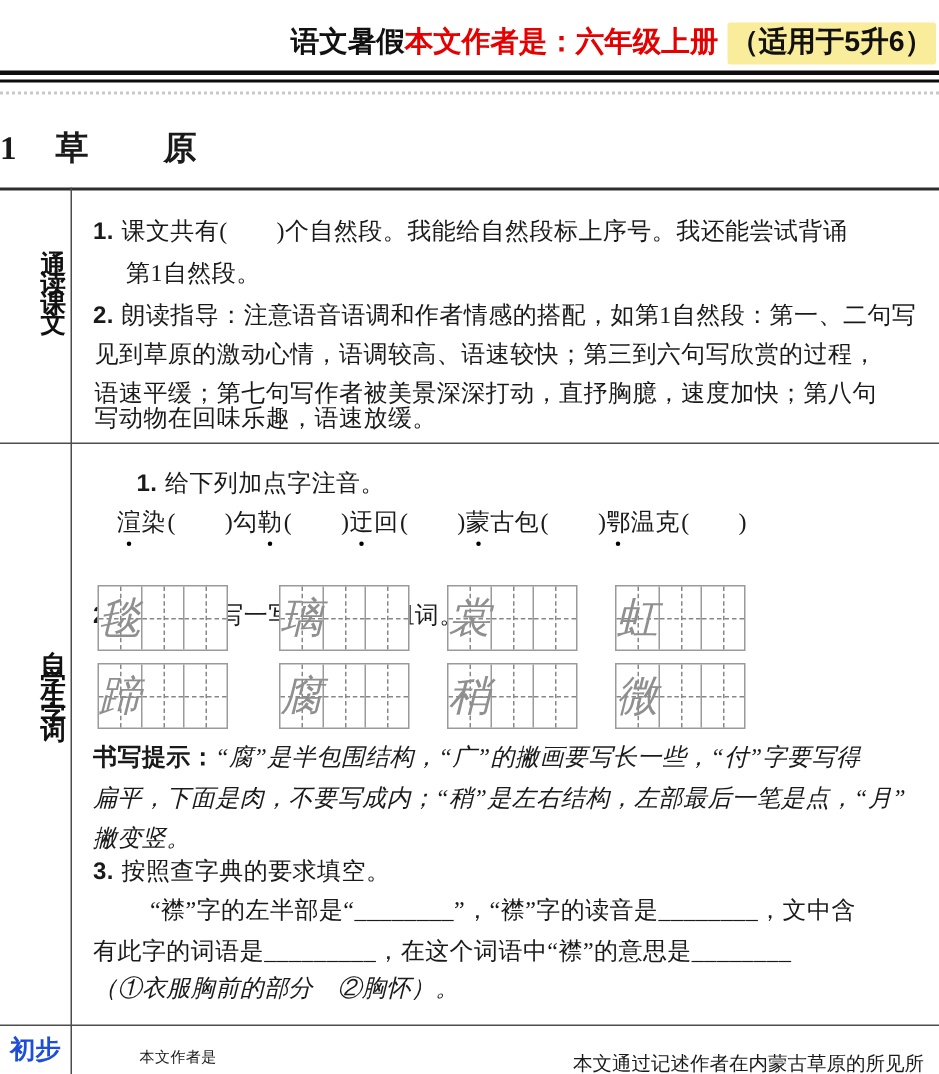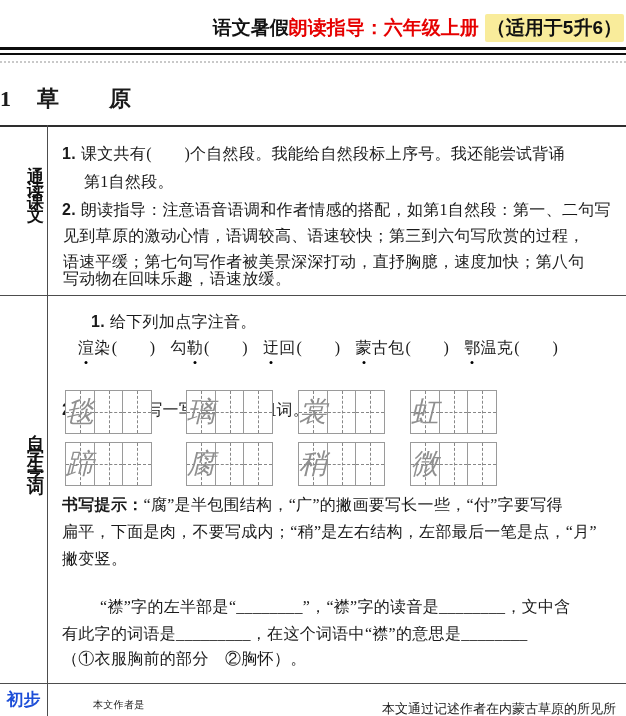--- a/index.html
+++ b/index.html
@@ -46,24 +46,24 @@
   }
   .vlabel5{letter-spacing:11px;}
   .hlabel{
     position:absolute;left:0;width:47px;text-align:center;
     font-weight:bold;font-size:17px;color:#1d4ed8;
   }
   
   .line{position:absolute;white-space:nowrap;font-size:16px;letter-spacing:0.3px;color:var(--ink);}
   .num{font-family:"Liberation Sans","DejaVu Sans",sans-serif;font-weight:bold;margin-right:5px;}
   .boldlab{font-family:"Liberation Sans","DejaVu Sans",sans-serif;font-weight:bold;}
-  .kai{}
+  .kai{font-style:italic;}
   .small{font-size:13px;letter-spacing:0;}
   
-  .pinrow{display:flex;gap:15px;}
+  .pinrow{display:flex;}
   .pw{white-space:nowrap;}
   .dotted{position:relative;display:inline-block;}
   .dotted::after{
     content:"";position:absolute;left:50%;bottom:-5px;width:3px;height:3px;border-radius:50%;
     background:#000;transform:translateX(-50%);
   }
   .bracket{margin-left:1px;}
   
   .zbox{
     position:absolute;width:87px;height:44px;border:1.5px solid var(--gridline);
@@ -80,21 +80,21 @@
   .zchar{
     position:absolute;left:0;top:0;right:0;bottom:0;display:flex;align-items:center;justify-content:center;
     font-size:28px;color:var(--gridchar);font-style:italic;z-index:2;
   }
 </style>
 </head>
 <body>
 
 <div class="page">
 
-  <div class="banner"><span class="b-black">语文暑假</span><span class="b-red">朗读指导：六年级上册</span><span class="b-badge">（适用于5升6）</span></div>
+  <div class="banner"><span class="b-black">语文暑假</span><span class="b-red">本文作者是：六年级上册</span><span class="b-badge">（适用于5升6）</span></div>
   <div class="rule rule-a"></div>
   <div class="rule rule-b"></div>
   <div class="rule rule-dot"></div>
 
   <h1 class="title">1　草　　原</h1>
 
   <div class="hline hline-top"></div>
   <div class="hline hline-mid"></div>
   <div class="hline hline-bot"></div>
   <div class="vline"></div>
@@ -177,20 +177,21 @@
         <span class="zchar">微</span>
       </div>
     <div class="zcell"></div>
     <div class="zcell"></div>
   </div>
 
   <div class="line" style="left:62px;top:495px;"><span class="boldlab">书写提示：</span><span class="kai">“腐”是半包围结构，“广”的撇画要写长一些，“付”字要写得</span></div>
   <div class="line kai" style="left:62px;top:522px;">扁平，下面是肉，不要写成内；“稍”是左右结构，左部最后一笔是点，“月”</div>
   <div class="line kai" style="left:62px;top:549px;">撇变竖。</div>
 
+  <div class="line" style="left:62px;top:571px;"><span class="num">3.</span><span>按照查字典的要求填空。</span></div>
   <div class="line" style="left:100px;top:597px;">“襟”字的左半部是“________”，“襟”字的读音是________，文中含</div>
   <div class="line" style="left:62px;top:624px;">有此字的词语是_________，在这个词语中“襟”的意思是________</div>
   <div class="line kai" style="left:62px;top:649px;">（①衣服胸前的部分　②胸怀）。</div>
 
   <div class="line" style="left:93px;top:698px;font-size:10px;">本文作者是</div>
   <div class="line small" style="left:382px;top:700px;">本文通过记述作者在内蒙古草原的所见所</div>
 
 </div>
 
 </body></html>

